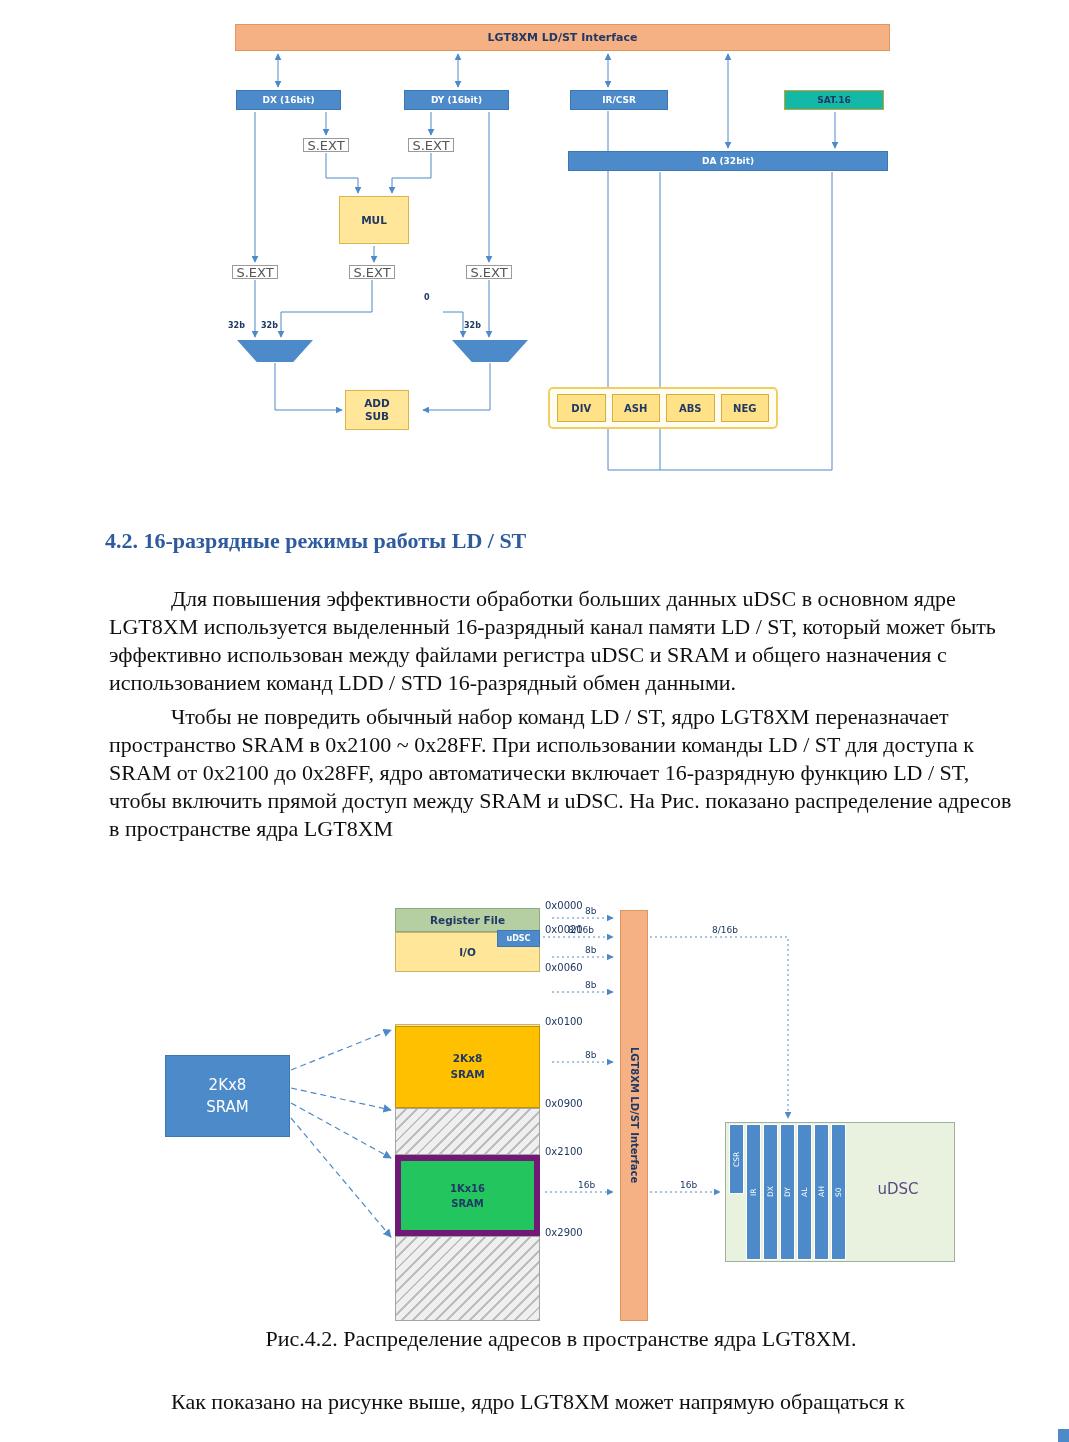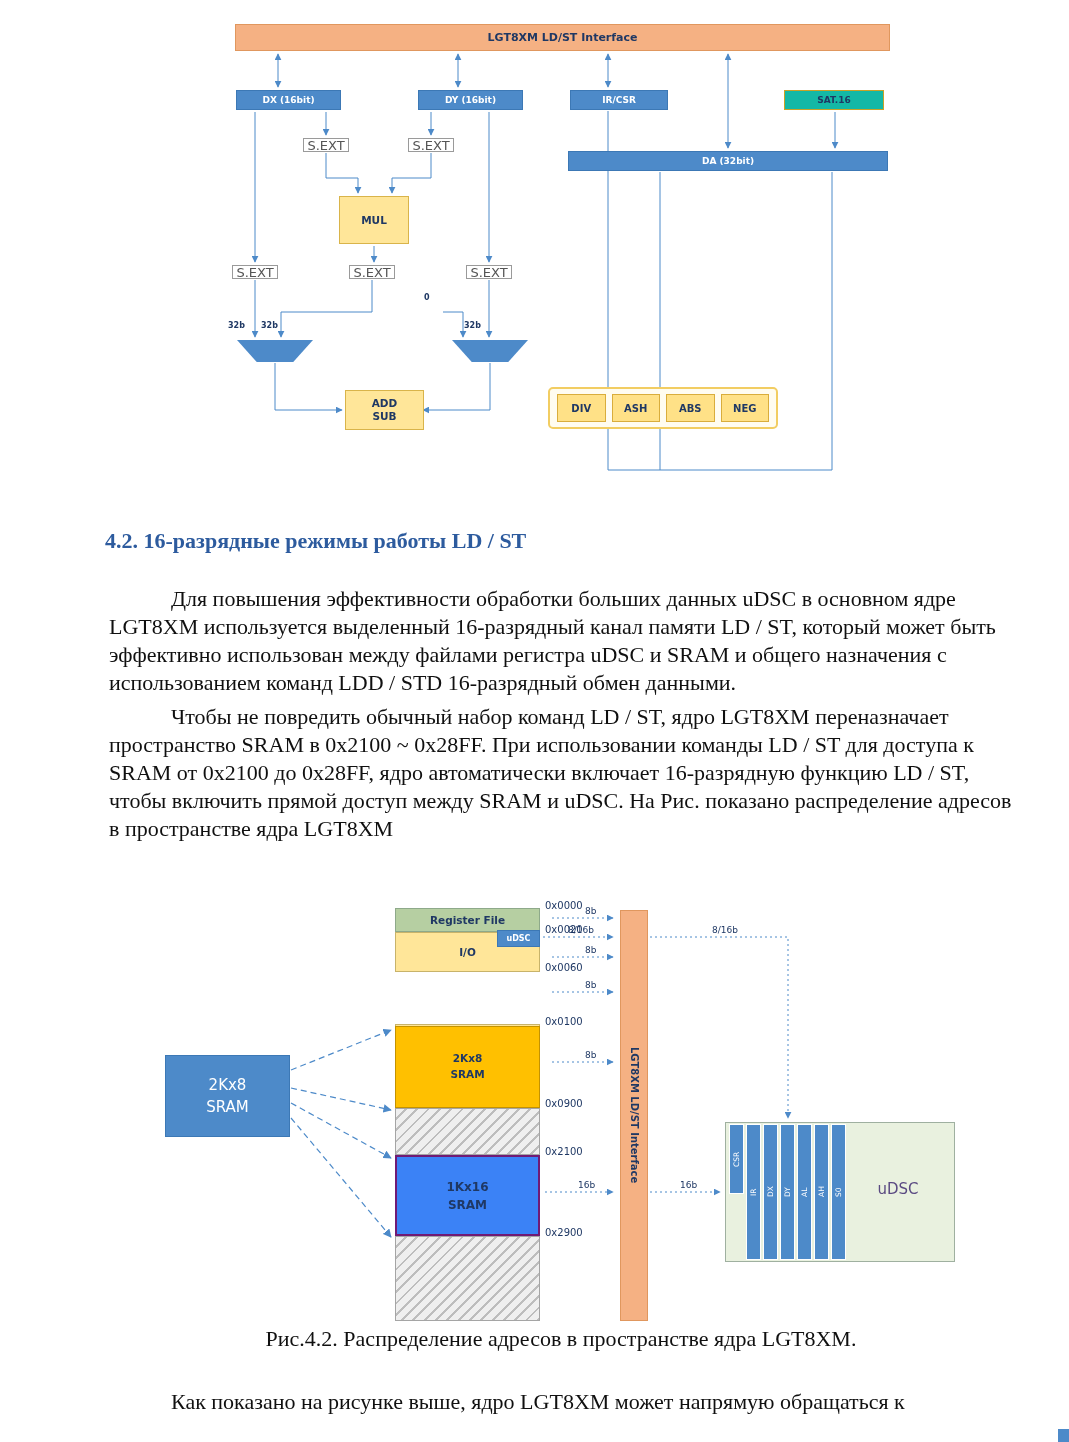--- a/index.html
+++ b/index.html
@@ -20,21 +20,21 @@
   .opbox{flex:1;background:#ffe187;border:1px solid #d9ad3c;color:#1f3864;font-size:10px;
          font-weight:bold;display:flex;align-items:center;justify-content:center;}
   .mux{position:absolute;z-index:2;background:#4d8ac9;
        clip-path:polygon(0 0,100% 0,74% 100%,26% 100%);}
   .smalllabel{position:absolute;z-index:2;font-size:8px;color:#1f3864;font-weight:bold;}
   
   .regfile{background:#b6cfa2;border:1px solid #8ea98a;color:#1f3864;font-size:10.5px;font-weight:bold;}
   .ioreg{background:#ffe699;border:1px solid #c8b36a;color:#1f3864;font-size:10.5px;font-weight:bold;}
   .sram2k{background:#ffc000;border:1px solid #c49200;color:#1f3864;font-size:10.5px;font-weight:bold;
           flex-direction:column;line-height:1.5;}
-  .sram1k{background:#3b82f6;border:2px solid #701a75;color:#1f3864;font-size:12px;font-weight:bold;
+  .sram1k{background:#22c55e;border:6px solid #701a75;color:#1f3864;font-size:10px;font-weight:bold;
           flex-direction:column;line-height:1.5;}
   .hatch{background:repeating-linear-gradient(135deg,#efefef 0 6px,#bdbdbd 6px 8px);
          border:1px solid #a5a5a5;}
   .udsctab{background:#4d8ac9;border:1px solid #3c78b5;color:#ffffff;font-size:8px;font-weight:bold;}
   .ifacebar{background:#f5b183;border:1px solid #e0975e;color:#1f3864;font-size:10px;font-weight:bold;}
   .vert{writing-mode:vertical-rl;}
   .udscblock{background:#e9f1df;border:1px solid #9fb0a0;}
   .slat{position:absolute;z-index:3;background:#4d8ac9;border:1px solid #ffffff;color:#ffffff;
         font-size:7.5px;writing-mode:vertical-rl;transform:rotate(180deg);
         display:flex;align-items:center;justify-content:center;box-sizing:border-box;}
@@ -101,21 +101,21 @@
       <path d="M552 1062 H613" marker-end="url(#arrow)"></path>
       <path d="M545 1192 H613" marker-end="url(#arrow)"></path>
       <path d="M650 937 H788 V1118" marker-end="url(#arrow)"></path>
       <path d="M650 1192 H720" marker-end="url(#arrow)"></path>
     </g>
   </svg>
 
   <div class="node f1bar" style="left:235px;top:24px;width:655px;height:27px">LGT8XM LD/ST Interface</div>
 
   <div class="node bluebox" style="left:236px;top:90px;width:105px;height:20px">DX (16bit)</div>
-  <div class="node bluebox" style="left:418px;top:90px;width:105px;height:20px">DY (16bit)</div>
+  <div class="node bluebox" style="left:404px;top:90px;width:105px;height:20px">DY (16bit)</div>
   <div class="node bluebox" style="left:570px;top:90px;width:98px;height:20px">IR/CSR</div>
   <div class="node yellowbox" style="left:784px;top:90px;width:100px;height:20px">SAT.16</div>
 
   <div class="node sext" style="left:303px;top:138px;width:46px;height:14px">S.EXT</div>
   <div class="node sext" style="left:408px;top:138px;width:46px;height:14px">S.EXT</div>
 
   <div class="node bluebox" style="left:568px;top:151px;width:320px;height:20px">DA (32bit)</div>
 
   <div class="node mulbox" style="left:339px;top:196px;width:70px;height:48px">MUL</div>
 
@@ -124,21 +124,21 @@
   <div class="node sext" style="left:466px;top:265px;width:46px;height:14px">S.EXT</div>
 
   <div class="smalllabel" style="left:424px;top:293px">0</div>
   <div class="smalllabel" style="left:228px;top:321px">32b</div>
   <div class="smalllabel" style="left:261px;top:321px">32b</div>
   <div class="smalllabel" style="left:464px;top:321px">32b</div>
 
   <div class="mux" style="left:237px;top:340px;width:76px;height:22px"></div>
   <div class="mux" style="left:452px;top:340px;width:76px;height:22px"></div>
 
-  <div class="node mulbox addsub" style="left:345px;top:390px;width:79px;height:40px">
+  <div class="node mulbox addsub" style="left:345px;top:390px;width:64px;height:40px">
     <span>ADD</span>
     <span>SUB</span>
   </div>
 
   <div class="opsgroup" style="left:548px;top:387px;width:230px;height:42px">
     <div class="opbox">DIV</div>
     <div class="opbox">ASH</div>
     <div class="opbox">ABS</div>
     <div class="opbox">NEG</div>
   </div>

